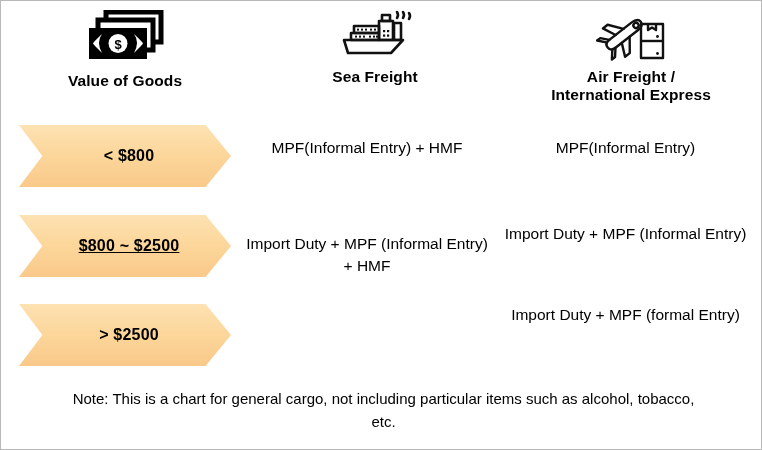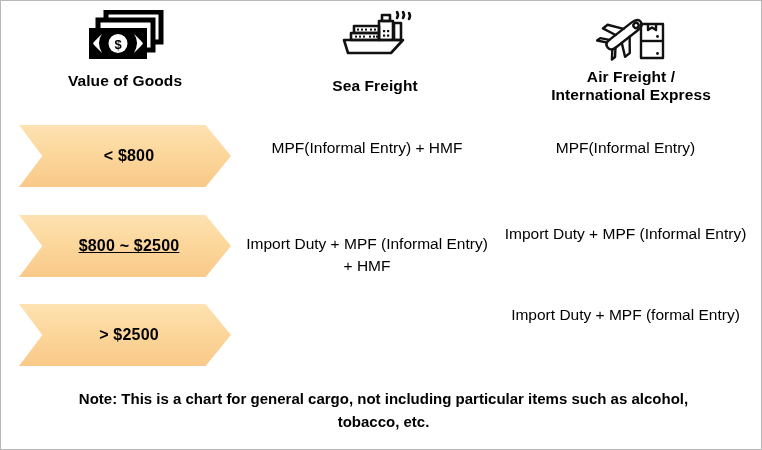--- a/index.html
+++ b/index.html
@@ -50,21 +50,21 @@
   }
   .hdr-title {
     font-size: 15.5px;
     font-weight: bold;
     color: #000000;
     text-align: center;
     line-height: 18px;
     letter-spacing: 0.1px;
   }
   .col-a .hdr-title { margin-top: 7px; }
-  .col-b .hdr-title { margin-top: 12px; }
+  .col-b .hdr-title { margin-top: 3px; }
   .col-c .hdr-title { margin-top: 3px; }
 
   
   .chevron {
     position: absolute;
     left: 18px;
     width: 212px;
     height: 62px;
     background: linear-gradient(180deg, #fde2b2 0%, #fcd79c 45%, #f9c989 100%);
     -webkit-clip-path: polygon(0% 0%, 88% 0%, 100% 50%, 88% 100%, 0% 100%, 11% 50%);
@@ -107,21 +107,20 @@
   
   .note {
     position: absolute;
     left: 60px;
     top: 386px;
     width: 645px;
     font-size: 15px;
     color: #000000;
     text-align: center;
     line-height: 23px;
-    font-weight: bold;
   }
 
   svg { display: block; }
 </style>
 </head>
 <body>
 
 <div id="page">
 
   <div class="header-row">

